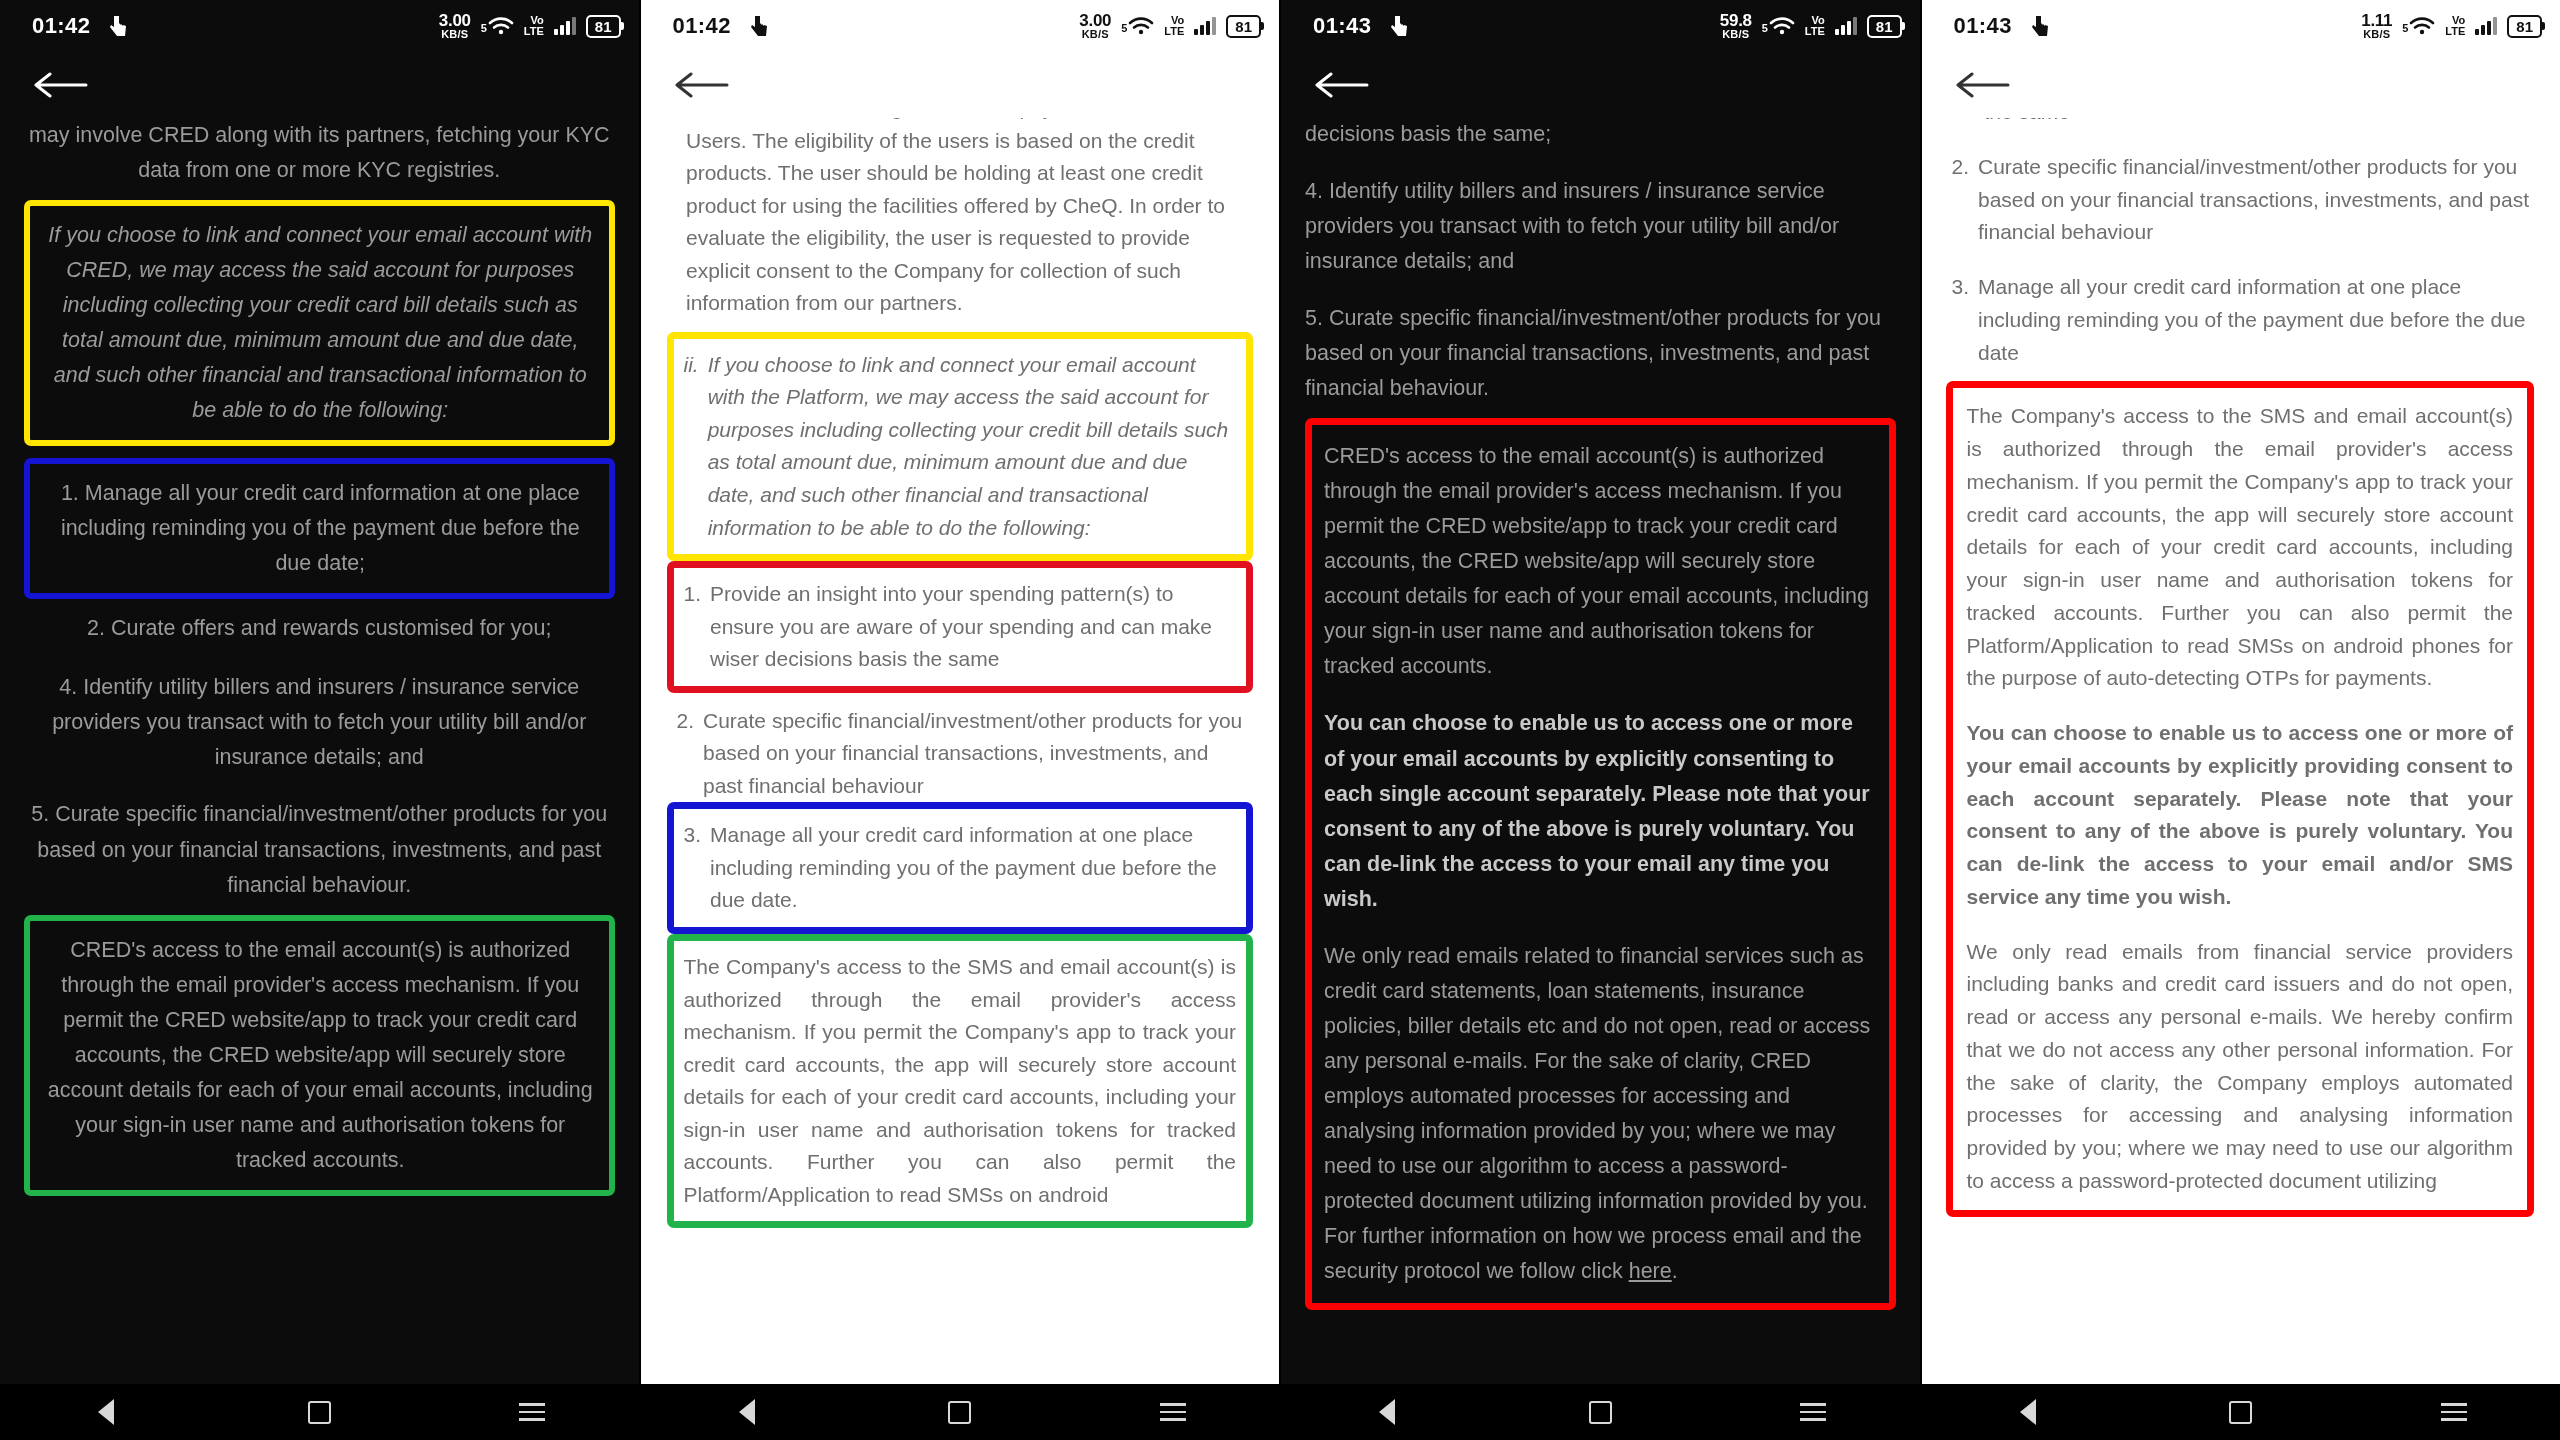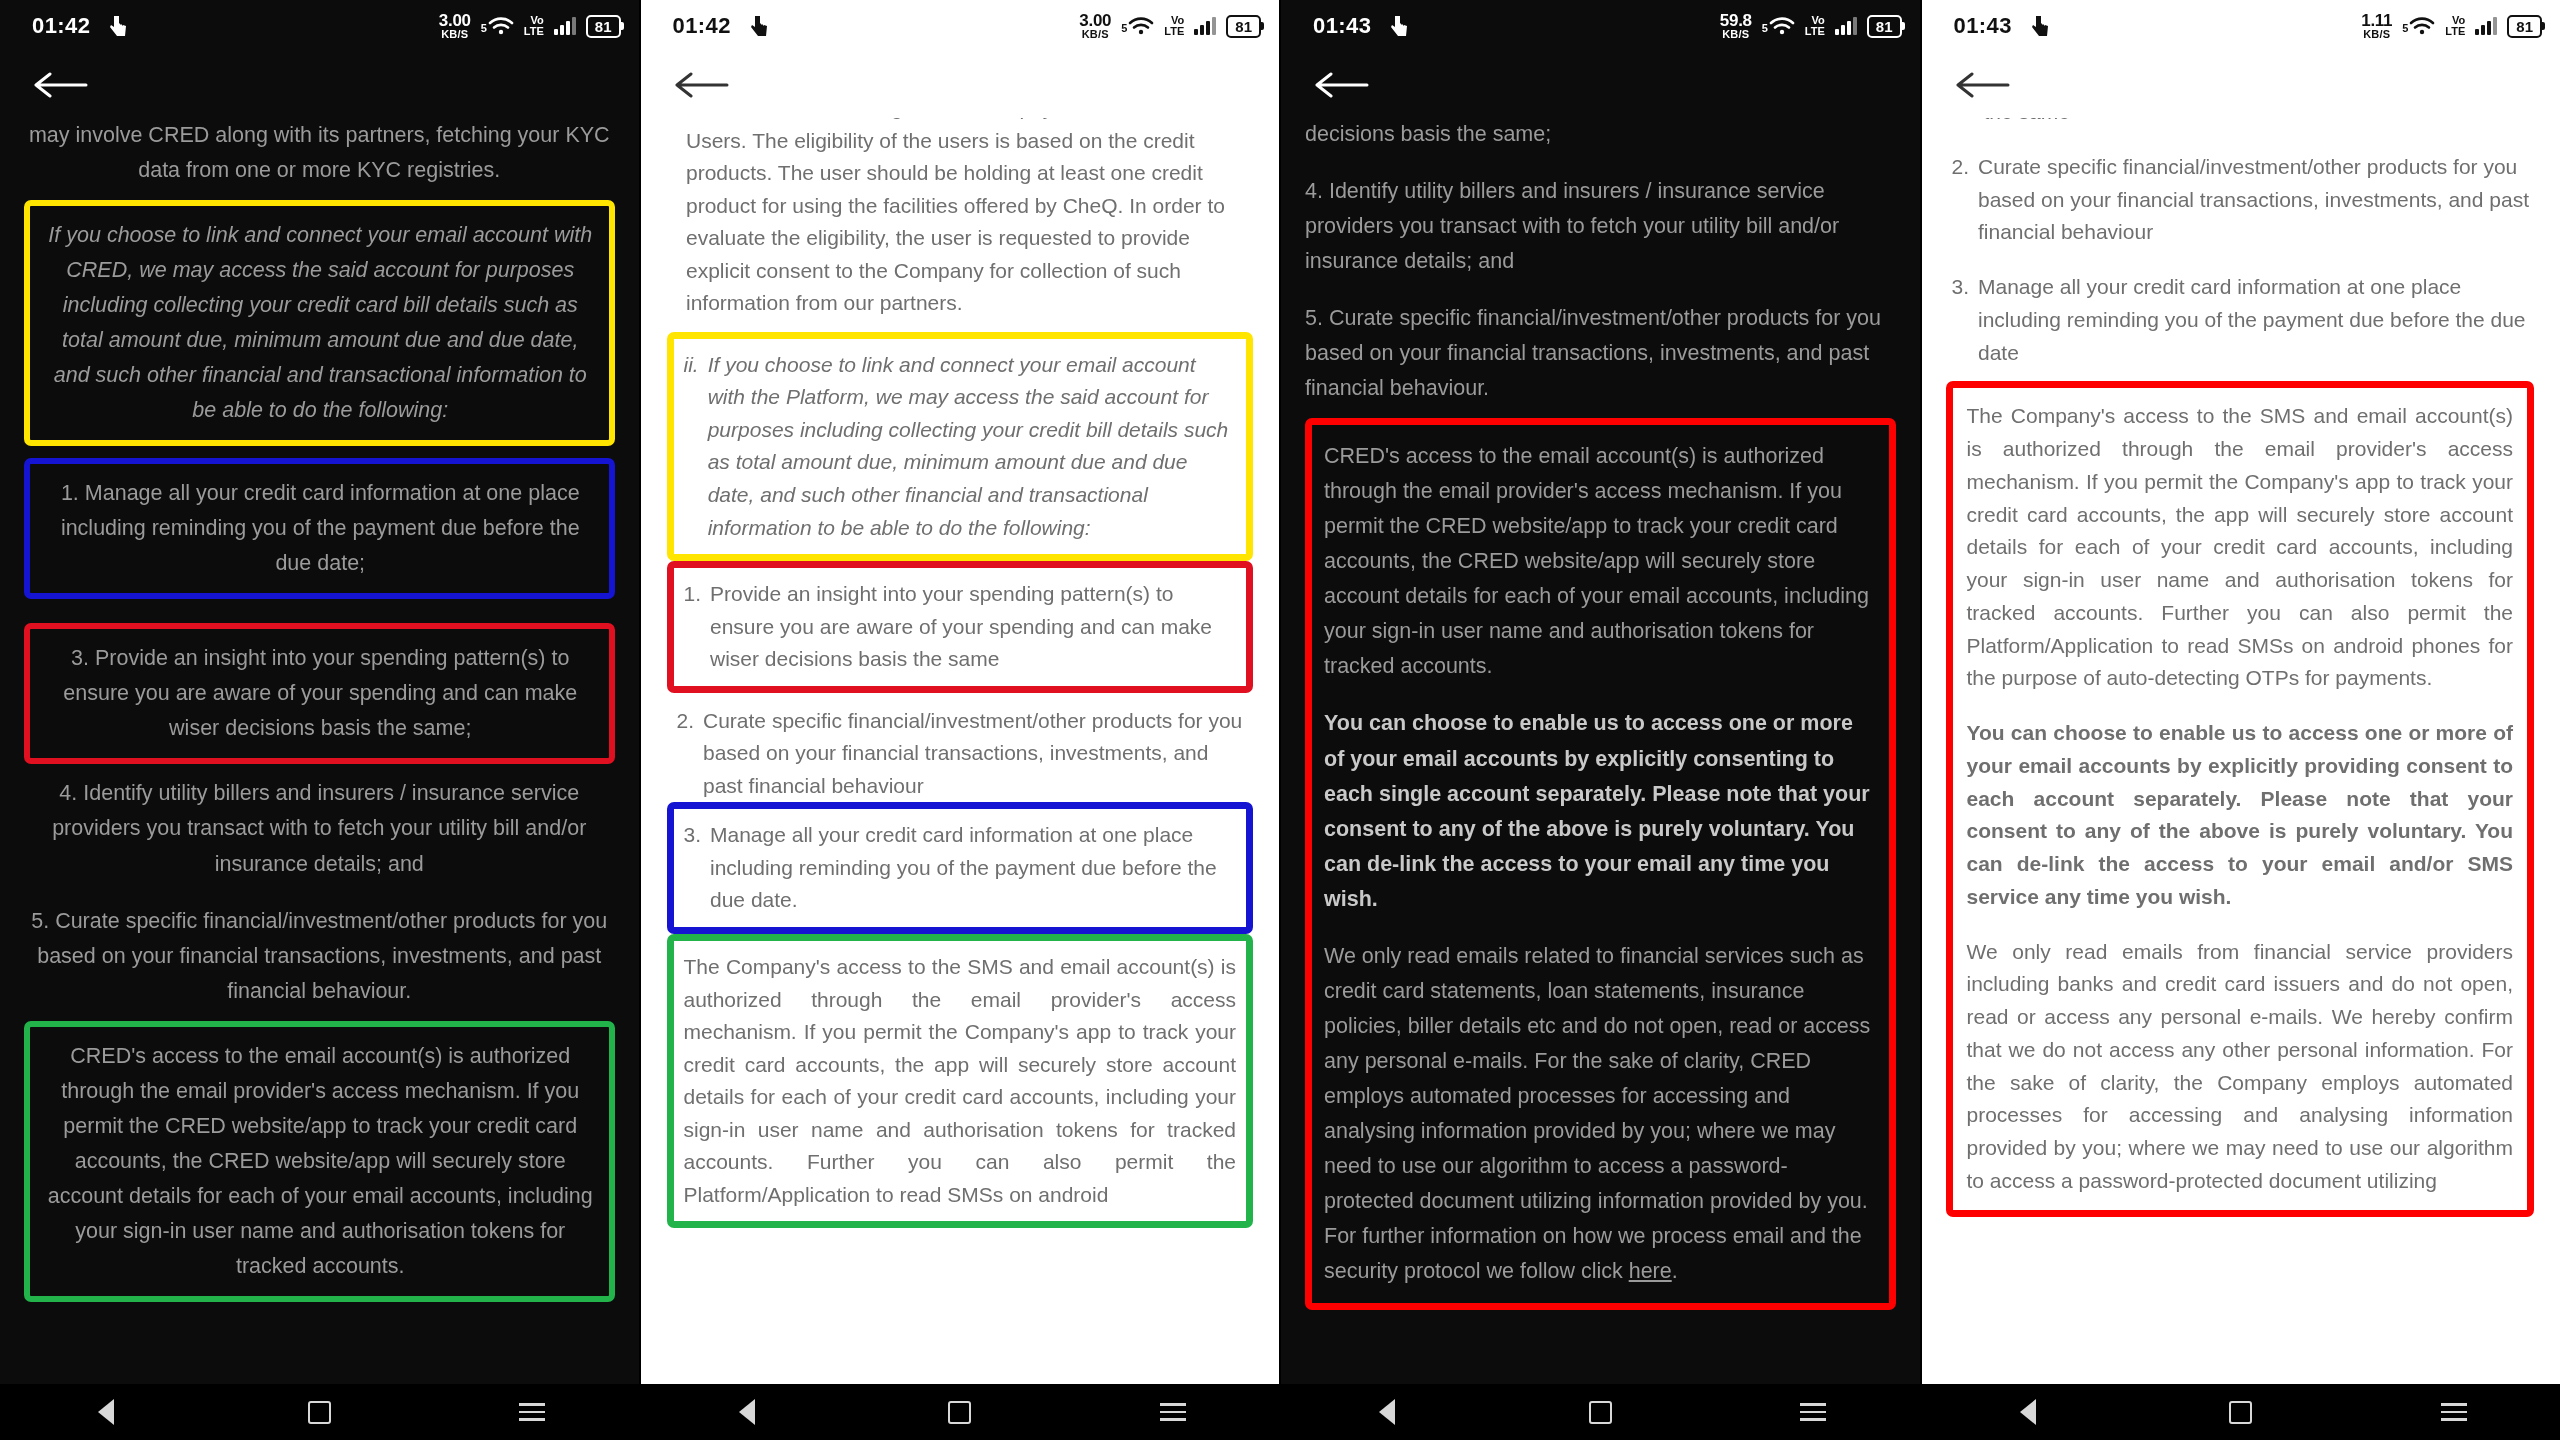--- a/index.html
+++ b/index.html
@@ -171,24 +171,22 @@
         <p class="para">may involve CRED along with its partners, fetching your KYC data from one or more KYC registries.</p>
         <div class="spacer-sm"></div>
         <div class="box box-yellow">
           <p class="para">If you choose to link and connect your email account with CRED, we may access the said account for purposes including collecting your credit card bill details such as total amount due, minimum amount due and due date, and such other financial and transactional information to be able to do the following:</p>
         </div>
         <div class="spacer-sm"></div>
         <div class="box box-blue">
           <p class="para">1. Manage all your credit card information at one place including reminding you of the payment due before the due date;</p>
         </div>
         <div class="spacer-sm"></div>
-        <div class="spacer-sm"></div>
-        <div class="box box-red">
-          <p class="para">3. Provide an insight into your spending pattern(s) to ensure you are aware of your spending and can make wiser decisions basis the same;</p>
-        </div>
+        <p class="para">2. Curate offers and rewards customised for you;</p>
+        <div class="spacer-sm"></div>
         <div class="spacer-sm"></div>
         <p class="para">4. Identify utility billers and insurers / insurance service providers you transact with to fetch your utility bill and/or insurance details; and</p>
         <div class="spacer"></div>
         <p class="para">5. Curate specific financial/investment/other products for you based on your financial transactions, investments, and past financial behaviour.</p>
         <div class="spacer-sm"></div>
         <div class="box box-green">
           <p class="para">CRED's access to the email account(s) is authorized through the email provider's access mechanism. If you permit the CRED website/app to track your credit card accounts, the CRED website/app will securely store account details for each of your email accounts, including your sign-in user name and authorisation tokens for tracked accounts.</p>
         </div>
       </div>
     </div>

